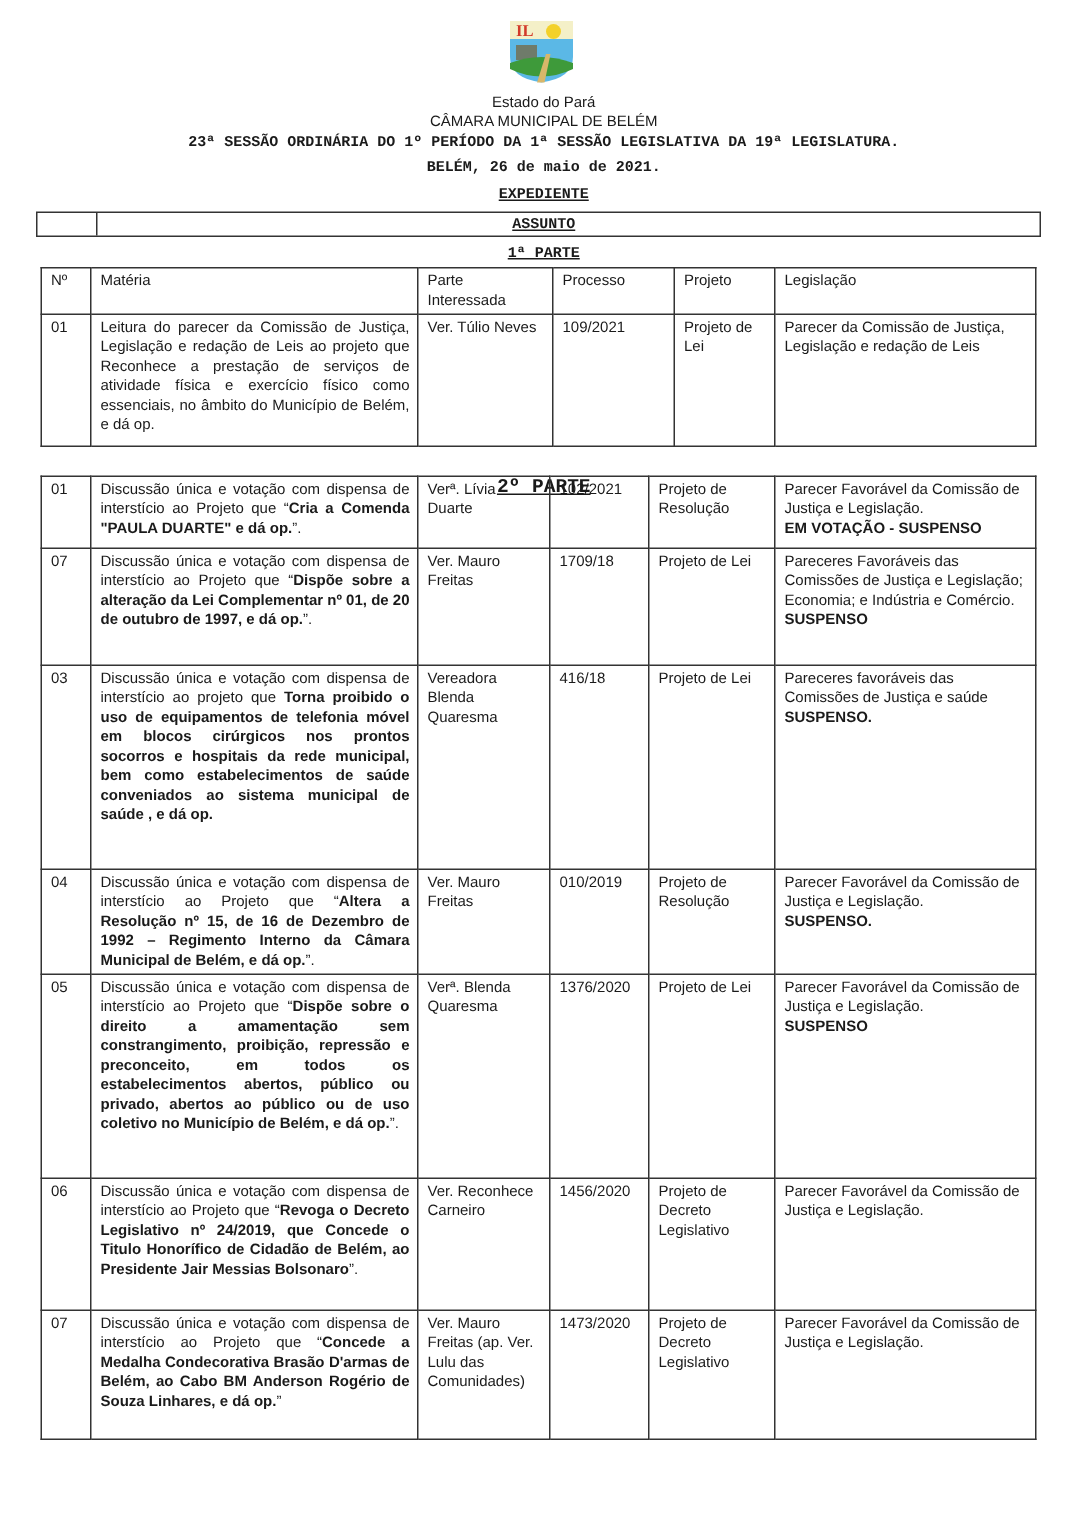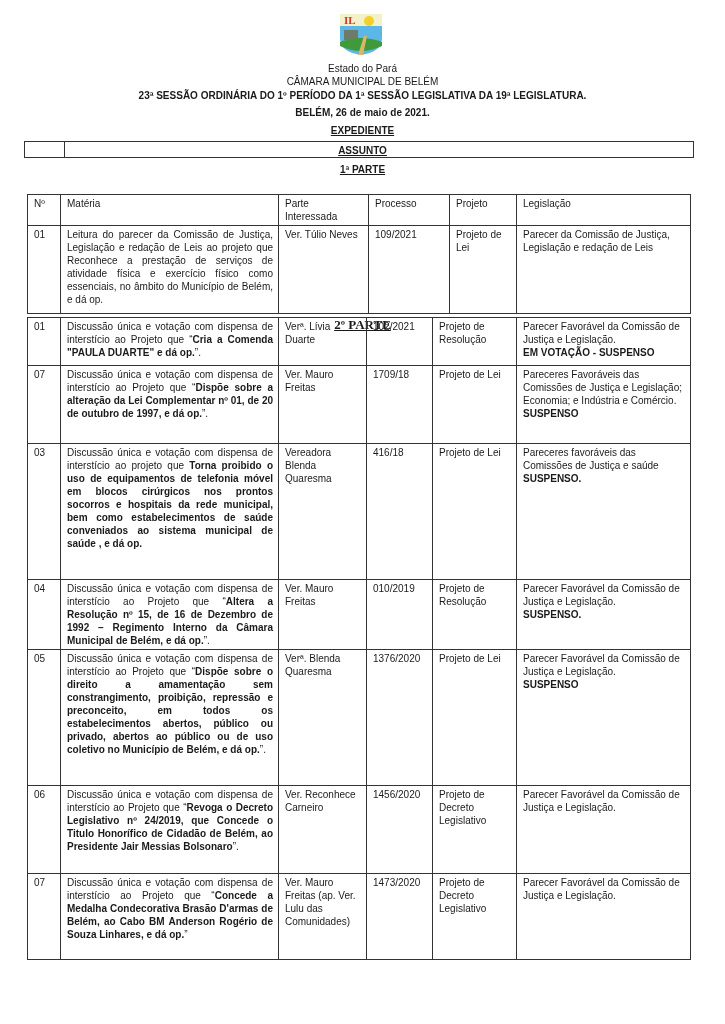--- a/index.html
+++ b/index.html
@@ -7,21 +7,21 @@
     width: 725px; height: 1024px; position: relative; overflow: hidden;
     font-family: "Liberation Sans", sans-serif; color: #1a1a1a;
   }
   .logo {
     position: absolute; left: 336px; top: 12px; width: 50px; height: 44px;
   }
   .hdr {
     position: absolute; left: 0; width: 725px; text-align: center;
     font-size: 10px; line-height: 13px;
   }
-  .hdr.b { font-weight: bold; }
+  .hdr.b { font-weight: bold; font-family: Liberation Mono, monospace; }
   .u { text-decoration: underline; }
   .serif { font-family: "Liberation Serif", serif; }
 
   .assunto {
     position: absolute; left: 24px; top: 141px; width: 670px; height: 17px;
     border: 1.5px solid #333; box-sizing: border-box; display: flex;
   }
   .assunto .c1 { width: 39px; border-right: 1px solid #333; }
   .assunto .c2 { flex: 1; }
 
@@ -56,21 +56,21 @@
 <div class="hdr b u" style="top:124px">EXPEDIENTE</div>
 
 <div class="assunto">
   <div class="c1"></div>
   <div class="c2"></div>
 </div>
 <div class="hdr b u" style="top:144px">ASSUNTO</div>
 
 <div class="hdr b u" style="top:163px">1ª PARTE</div>
 
-<table class="grid" style="top:194px; width:663px;">
+<table class="grid" style="top:178px; width:663px;">
   <colgroup>
     <col style="width:33px">
       <col style="width:218px">
       <col style="width:90px">
     <col style="width:81px">
       <col style="width:67px">
       <col style="width:174px">
   </colgroup>
   <tbody>
       <tr style="height:30px">

